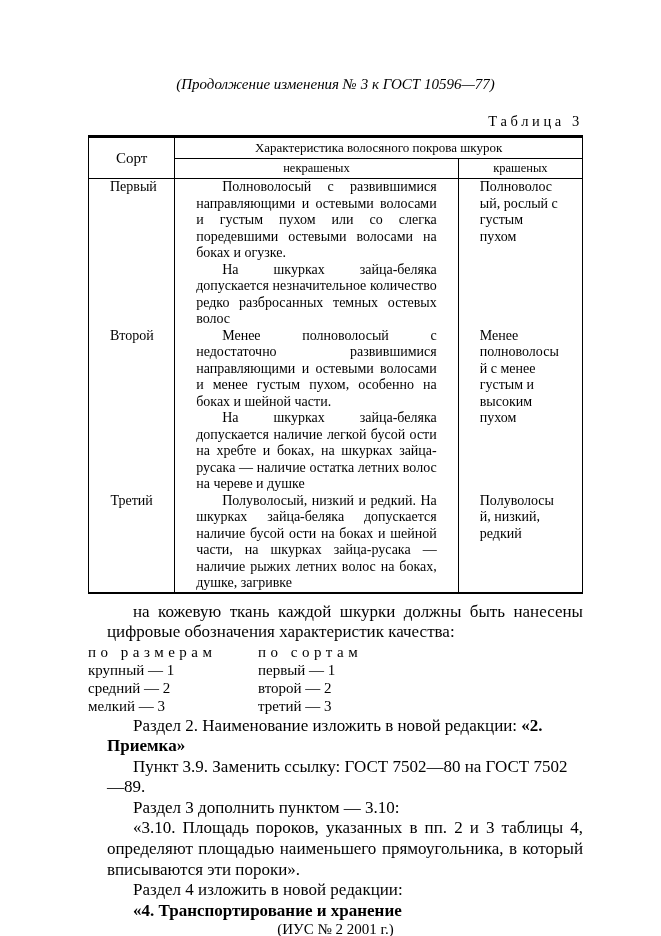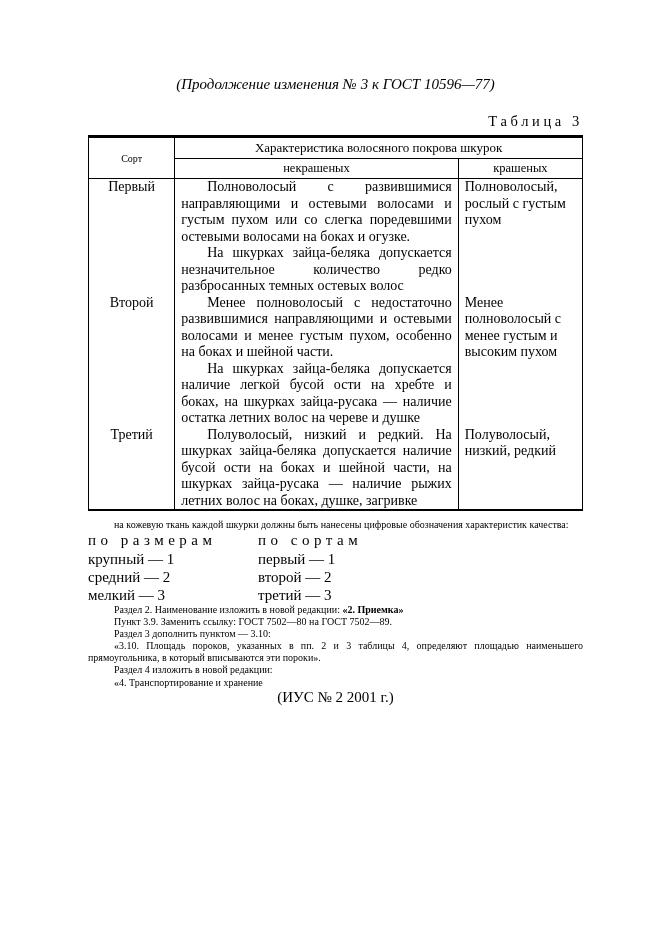--- a/index.html
+++ b/index.html
@@ -37,54 +37,55 @@
   table.gost-table col.c-sort  { width: 86px; }
   table.gost-table col.c-undyed{ width: 283px; }
   table.gost-table col.c-dyed  { width: 124px; }
   table.gost-table th {
     font-weight: normal;
     text-align: center;
     border: 1px solid #000;
     border-top: none;
     padding: 2px 3px;
   }
-  .th-sort { font-size: 10px; vertical-align: middle; border-left: none; }
+  .th-sort { font-size: 15px; vertical-align: middle; border-left: none; }
   .th-char { font-size: 13px; padding: 3px 2px 2px 2px; border-right: none; }
   .th-sub  { font-size: 12.5px; padding: 1px 2px 3px 2px; }
   .th-sub-dyed { border-right: none; }
   table.gost-table td {
     vertical-align: top;
     border-left: 1px solid #000;
     border-right: 1px solid #000;
     font-size: 14px;
     line-height: 1.18;
-    padding: 0 6px;
+    padding: 0 21px;
   }
   td.td-sort {
     text-align: center;
     font-size: 14.5px;
     border-left: none;
     padding-top: 1px;
   }
   td.td-undyed { text-align: justify; }
   td.td-undyed p { text-indent: 26px; }
   td.td-dyed {
     border-right: none;
     text-align: left;
     padding-top: 1px;
     overflow-wrap: break-word;
   }
   .after-table { margin-top: 8px; }
   .body-par {
-    font-size: 10px;
+    font-size: 17px;
     line-height: 1.21;
+    margin-left: 19px;
   }
   .indent { text-indent: 26px; }
   .just { text-align: justify; }
-  .bold { font-weight: normal; }
+  .bold { font-weight: bold; }
   .marking-columns {
     display: flex;
     font-size: 15px;
     line-height: 1.21;
   }
   .legend-col { width: 170px; }
   .legend-col:last-child { width: 153px; }
   .legend-head { letter-spacing: 0.3em; white-space: nowrap; }
   .footer-line {
     text-align: center;

